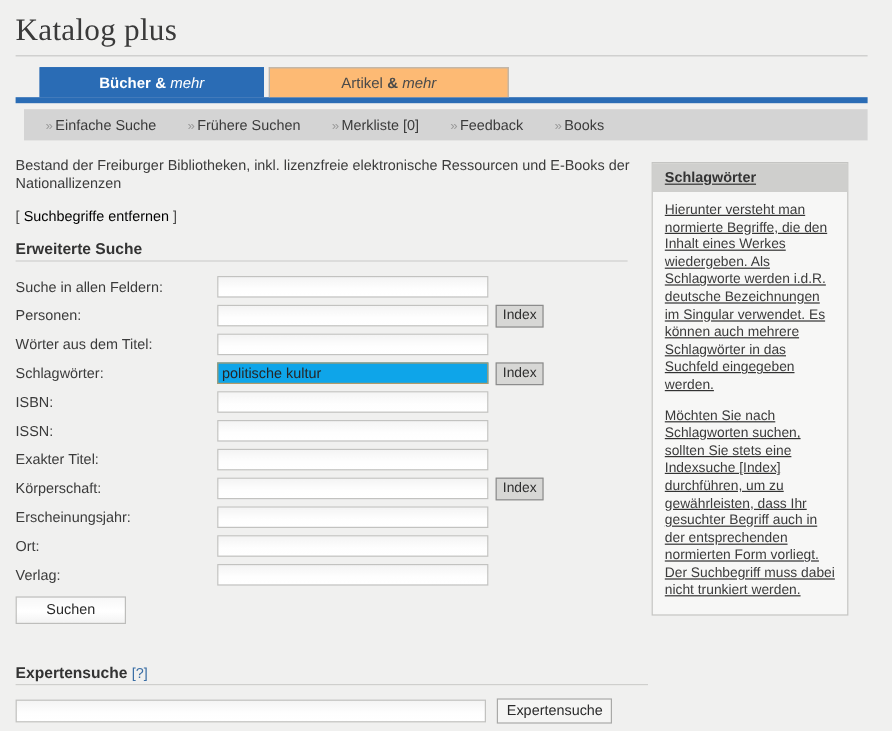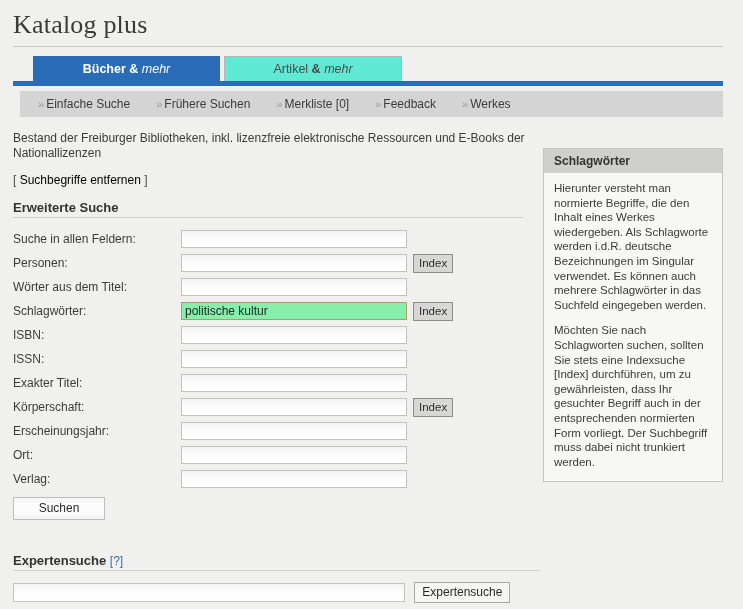--- a/index.html
+++ b/index.html
@@ -54,23 +54,23 @@
   .tab .amp { font-weight: bold; font-style: normal; }
   .tab .mehr { font-style: italic; font-weight: normal; }
   .tab.active {
     width: 187px;
     background: #2a6cb5;
     color: #ffffff;
     font-weight: bold;
     border: 1px solid #2a6cb5;
   }
   .tab.inactive {
-    width: 178px;
+    width: 200px;
     margin-left: 4px;
-    background: #5eead4;
+    background: #fdba74;
     color: #4a4a4a;
     border: 1px solid #b6b4b0;
     border-bottom: none;
   }
   #bluebar {
     height: 5px;
     background: #2a6cb5;
     margin: 0 20px 0 13px;
   }
 
@@ -155,21 +155,21 @@
     border: 1px solid #c2c2c0;
     background: linear-gradient(to bottom, #f4f4f4 0%, #fefefe 60%, #ffffff 100%);
     font-family: "Liberation Sans", sans-serif;
     font-size: 12px;
     color: #262626;
     padding: 0 3px;
     outline: none;
   }
   input.txt.highlight {
     border-color: #b09a6a;
-    background: #86efac;
+    background: #0ea5e9;
   }
   .idxbtn {
     display: inline-block;
     border: 1px solid #8c8c8c;
     background: #d7d7d5;
     color: #2f2f2f;
     font-size: 11.5px;
     font-family: "Liberation Sans", sans-serif;
     padding: 1px 5px 2px 5px;
     line-height: 14px;
@@ -186,25 +186,26 @@
     font-size: 12px;
     font-family: "Liberation Sans", sans-serif;
     padding: 3px 0 4px 0;
     cursor: pointer;
   }
 
   
   #sidebar {
     position: absolute;
     left: 543px;
-    top: 17px;
-    width: 180px;
+    top: 4px;
+    width: 164px;
     border: 1px solid #c4c4c2;
     background: #f7f7f6;
     box-sizing: border-box;
+    text-decoration: underline;
   }
   #sidebar-head {
     background: #cfcfcd;
     font-size: 12px;
     font-weight: bold;
     color: #333333;
     padding: 5px 0 5px 10px;
   }
   #sidebar-body {
     padding: 8px 10px 12px 10px;
@@ -269,21 +270,21 @@
     <span class="mehr">mehr</span>
   </div><div class="tab inactive">
     <span>Artikel</span>
     <span class="amp">&amp;</span>
     <span class="mehr">mehr</span>
   </div>
 </div>
 <div id="bluebar"></div>
 
 <div id="navbar">
-  <a class="navlink"><span class="chev">»</span><span>Einfache Suche</span></a><a class="navlink"><span class="chev">»</span><span>Frühere Suchen</span></a><a class="navlink"><span class="chev">»</span><span>Merkliste [0]</span></a><a class="navlink"><span class="chev">»</span><span>Feedback</span></a><a class="navlink"><span class="chev">»</span><span>Werkes</span></a>
+  <a class="navlink"><span class="chev">»</span><span>Einfache Suche</span></a><a class="navlink"><span class="chev">»</span><span>Frühere Suchen</span></a><a class="navlink"><span class="chev">»</span><span>Merkliste [0]</span></a><a class="navlink"><span class="chev">»</span><span>Feedback</span></a><a class="navlink"><span class="chev">»</span><span>Books</span></a>
 </div>
 
 <div id="content">
 
   <div id="leftcol">
 
     <div id="blurb">Bestand der Freiburger Bibliotheken, inkl. lizenzfreie elektronische Ressourcen und E-Books der Nationallizenzen</div>
 
     <div id="remove-terms-line">
       <span>[</span>

